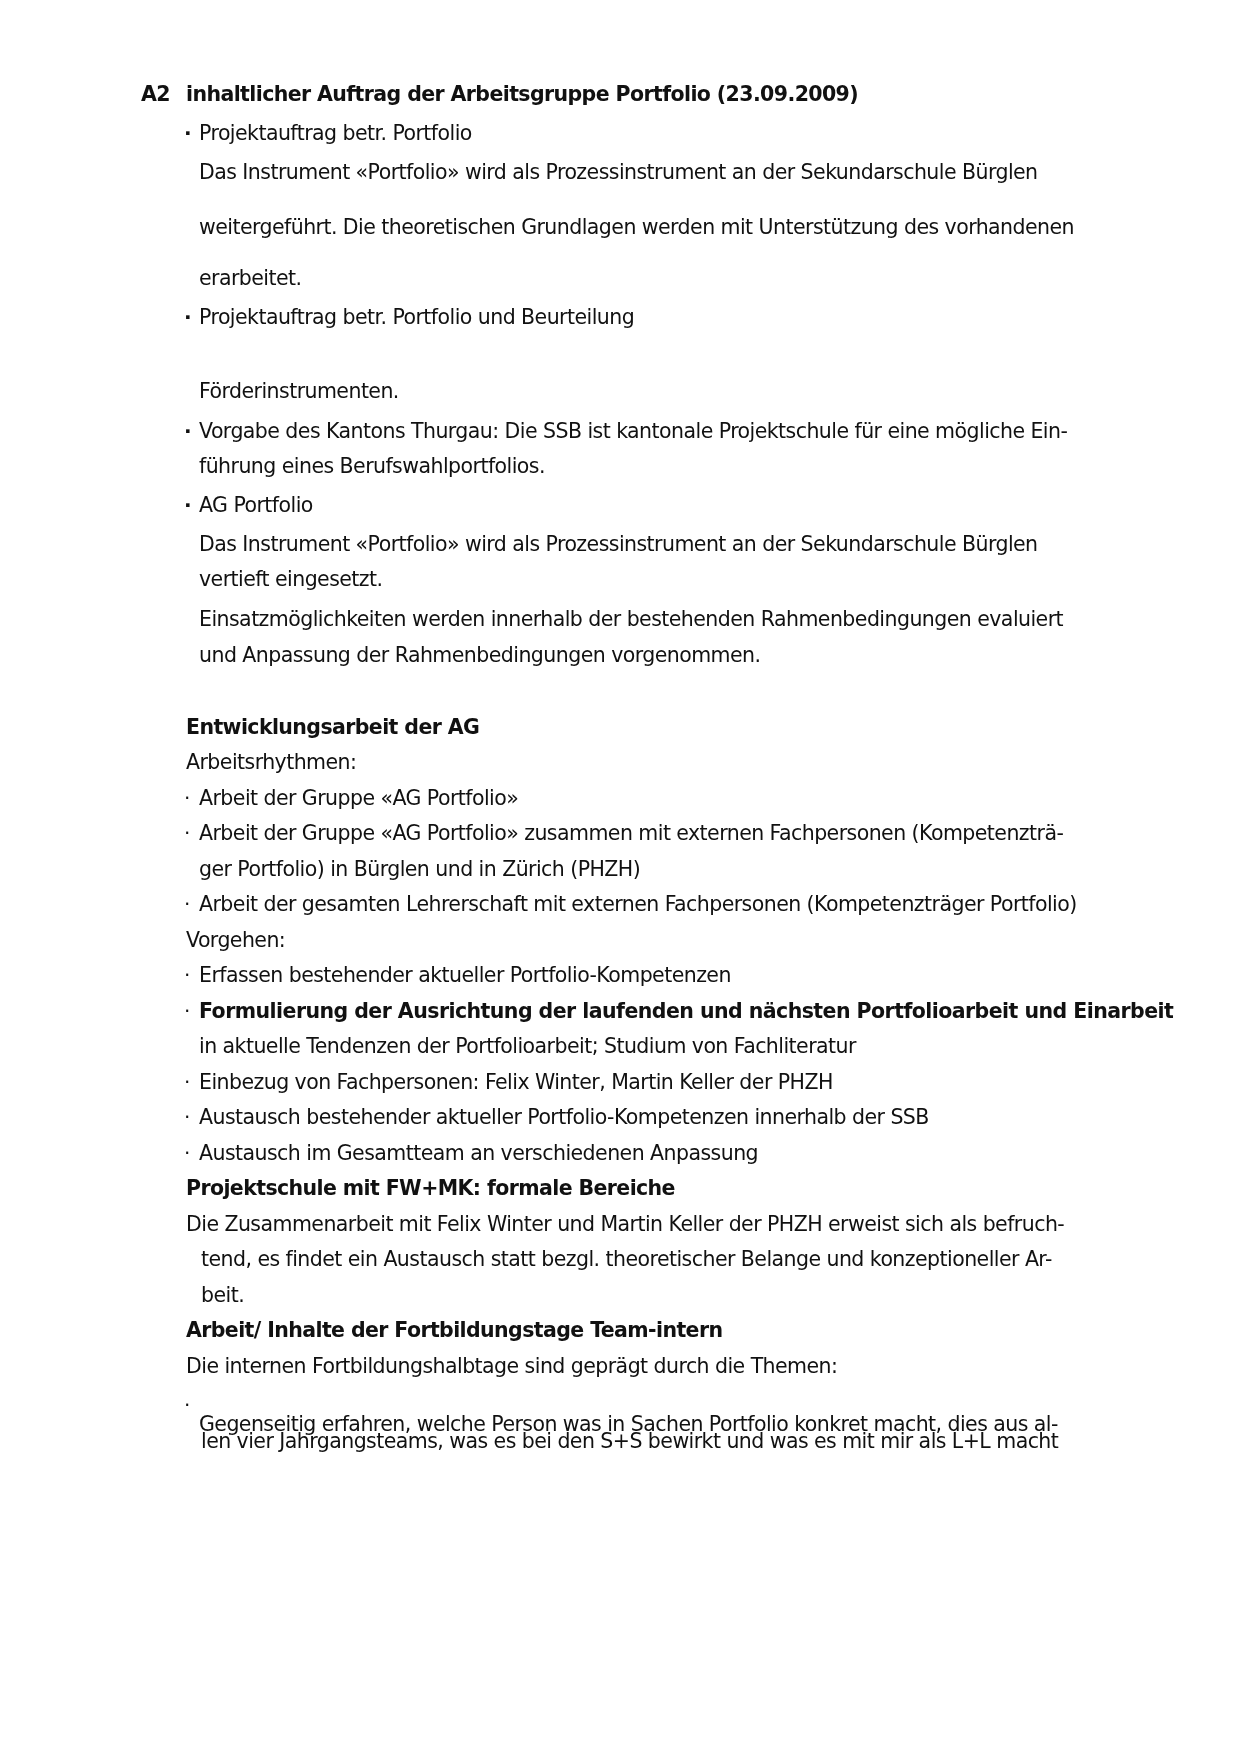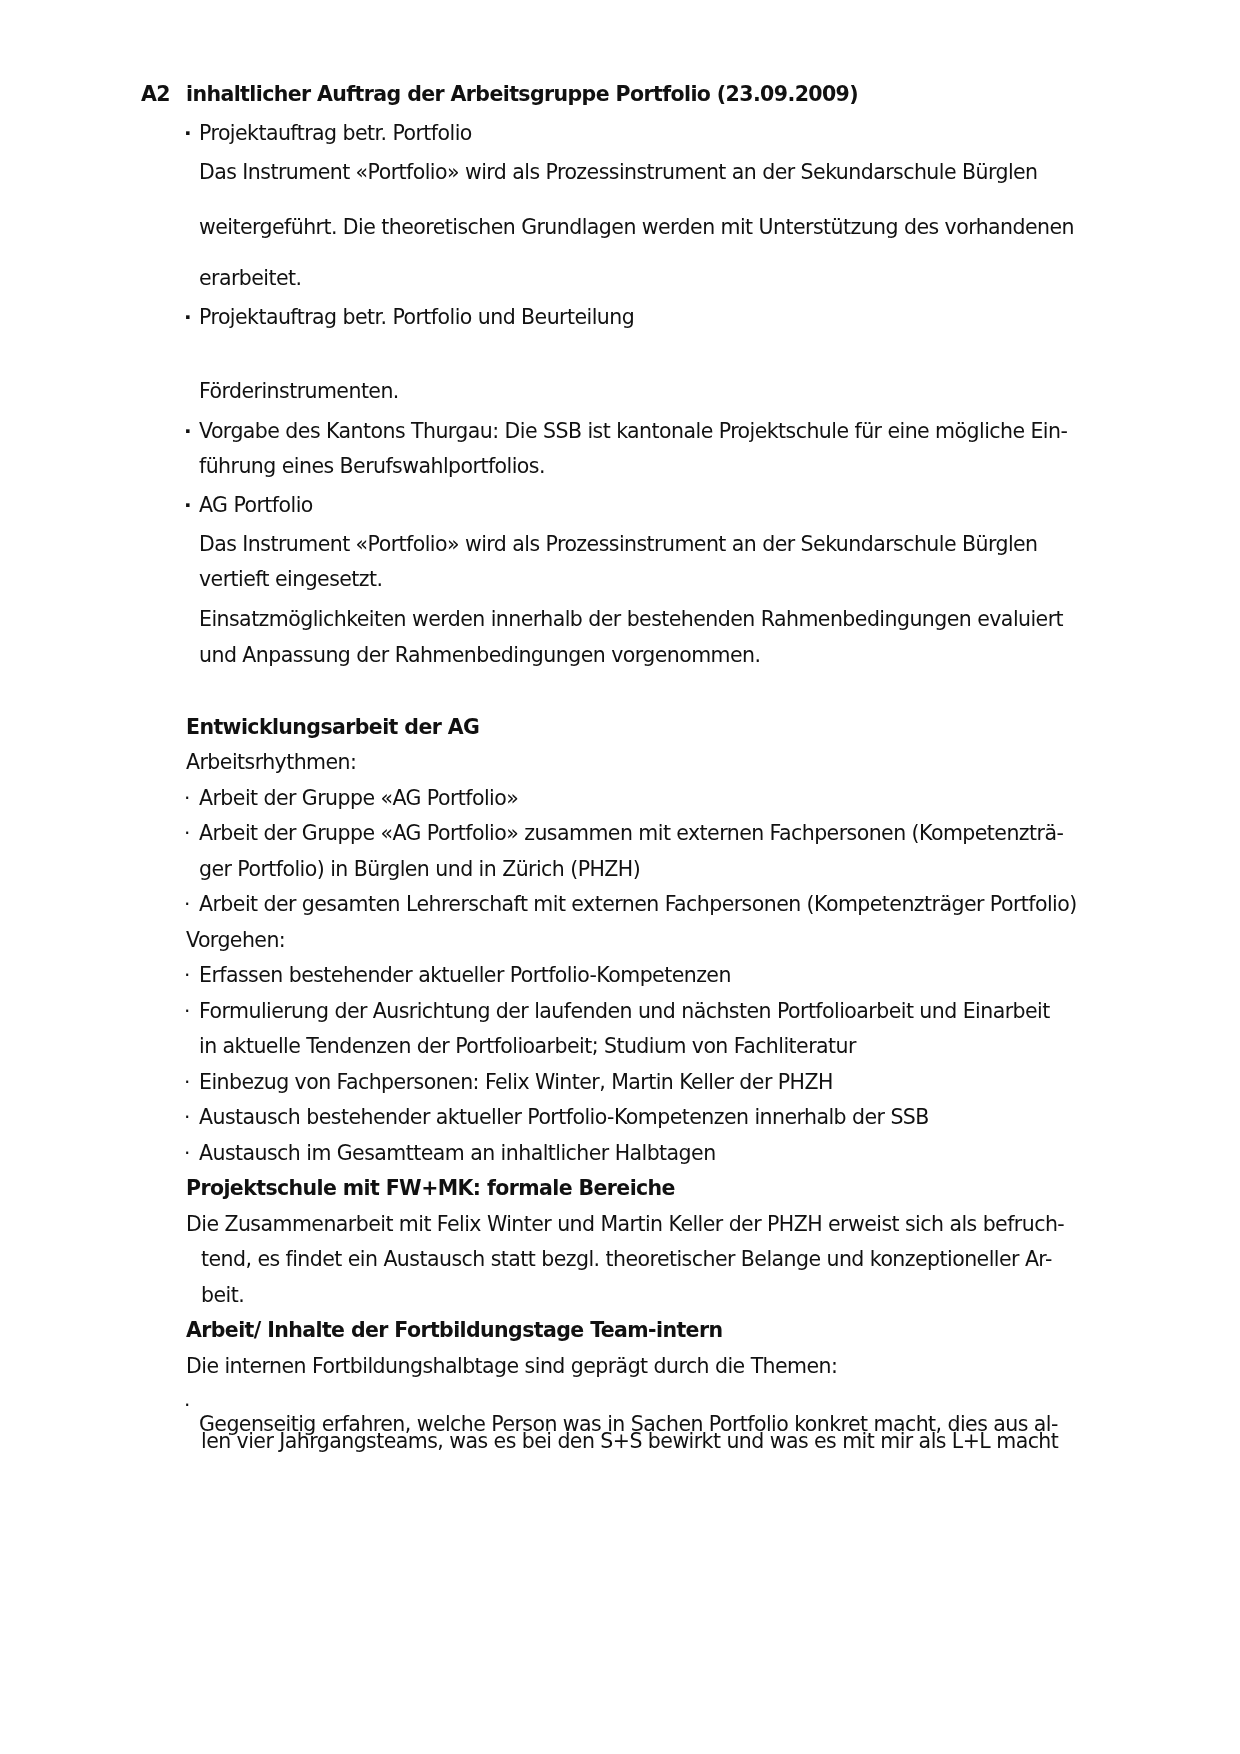--- a/index.html
+++ b/index.html
@@ -54,31 +54,31 @@
 
   <span class="dot" style="left:184px; top:890px;">·</span>
   <div class="t" style="left:199px; top:890px;">Arbeit der gesamten Lehrerschaft mit externen Fachpersonen (Kompetenzträger Portfolio)</div>
 
   <div class="t" style="left:186px; top:926px;">Vorgehen:</div>
 
   <span class="dot" style="left:184px; top:961px;">·</span>
   <div class="t" style="left:199px; top:961px;">Erfassen bestehender aktueller Portfolio-Kompetenzen</div>
 
   <span class="dot" style="left:184px; top:997px;">·</span>
-  <div class="t" style="left:199px; top:997px;">Formulierung der Ausrichtung der laufenden und nächsten Portfolioarbeit und Einarbeit</div>
+  <div class="t" style="left:199px; top:997px;font-weight:bold;">Formulierung der Ausrichtung der laufenden und nächsten Portfolioarbeit und Einarbeit</div>
   <div class="t" style="left:199px; top:1032px;">in aktuelle Tendenzen der Portfolioarbeit; Studium von Fachliteratur</div>
 
   <span class="dot" style="left:184px; top:1068px;">·</span>
   <div class="t" style="left:199px; top:1068px;">Einbezug von Fachpersonen: Felix Winter, Martin Keller der PHZH</div>
 
   <span class="dot" style="left:184px; top:1103px;">·</span>
   <div class="t" style="left:199px; top:1103px;">Austausch bestehender aktueller Portfolio-Kompetenzen innerhalb der SSB</div>
 
   <span class="dot" style="left:184px; top:1139px;">·</span>
-  <div class="t" style="left:199px; top:1139px;">Austausch im Gesamtteam an inhaltlicher Halbtagen</div>
+  <div class="t" style="left:199px; top:1139px;">Austausch im Gesamtteam an verschiedenen Anpassung</div>
 
   <div class="t b" style="left:186px; top:1174px;">Projektschule mit FW+MK: formale Bereiche</div>
   <div class="t" style="left:186px; top:1210px;">Die Zusammenarbeit mit Felix Winter und Martin Keller der PHZH erweist sich als befruch-</div>
   <div class="t" style="left:201px; top:1245px;">tend, es findet ein Austausch statt bezgl. theoretischer Belange und konzeptioneller Ar-</div>
   <div class="t" style="left:201px; top:1281px;">beit.</div>
 
   <div class="t b" style="left:186px; top:1316px;">Arbeit/ Inhalte der Fortbildungstage Team-intern</div>
   <div class="t" style="left:186px; top:1352px;">Die internen Fortbildungshalbtage sind geprägt durch die Themen:</div>
 
   <span class="dot" style="left:184px; top:1391px;">·</span>

